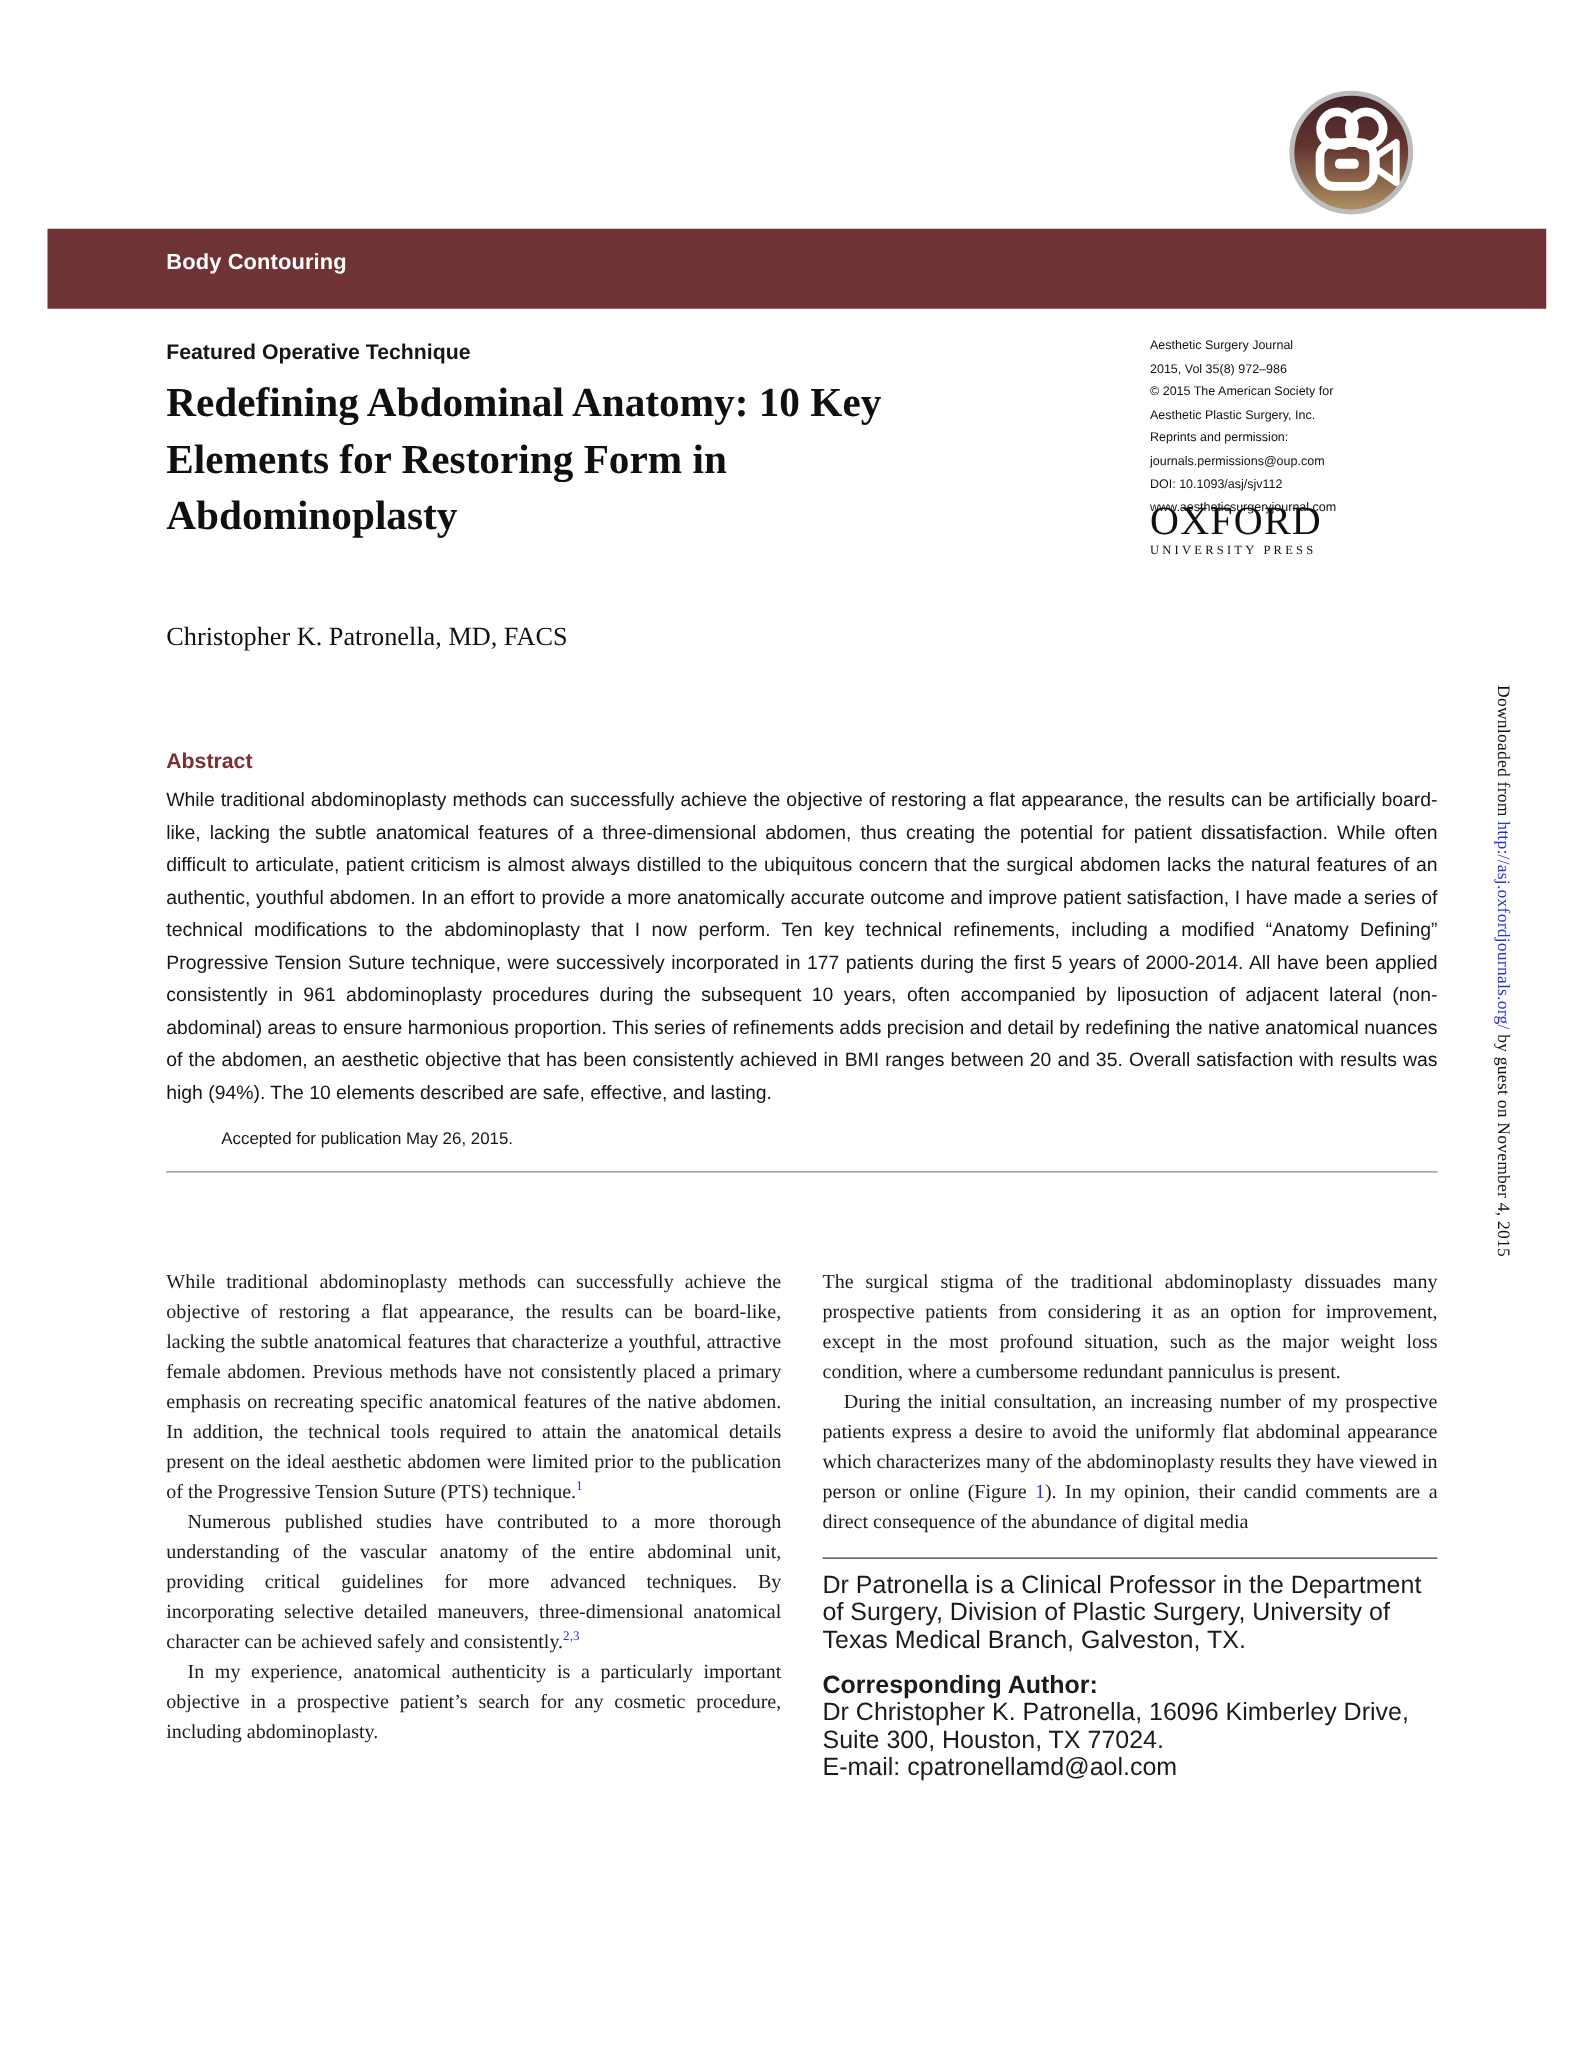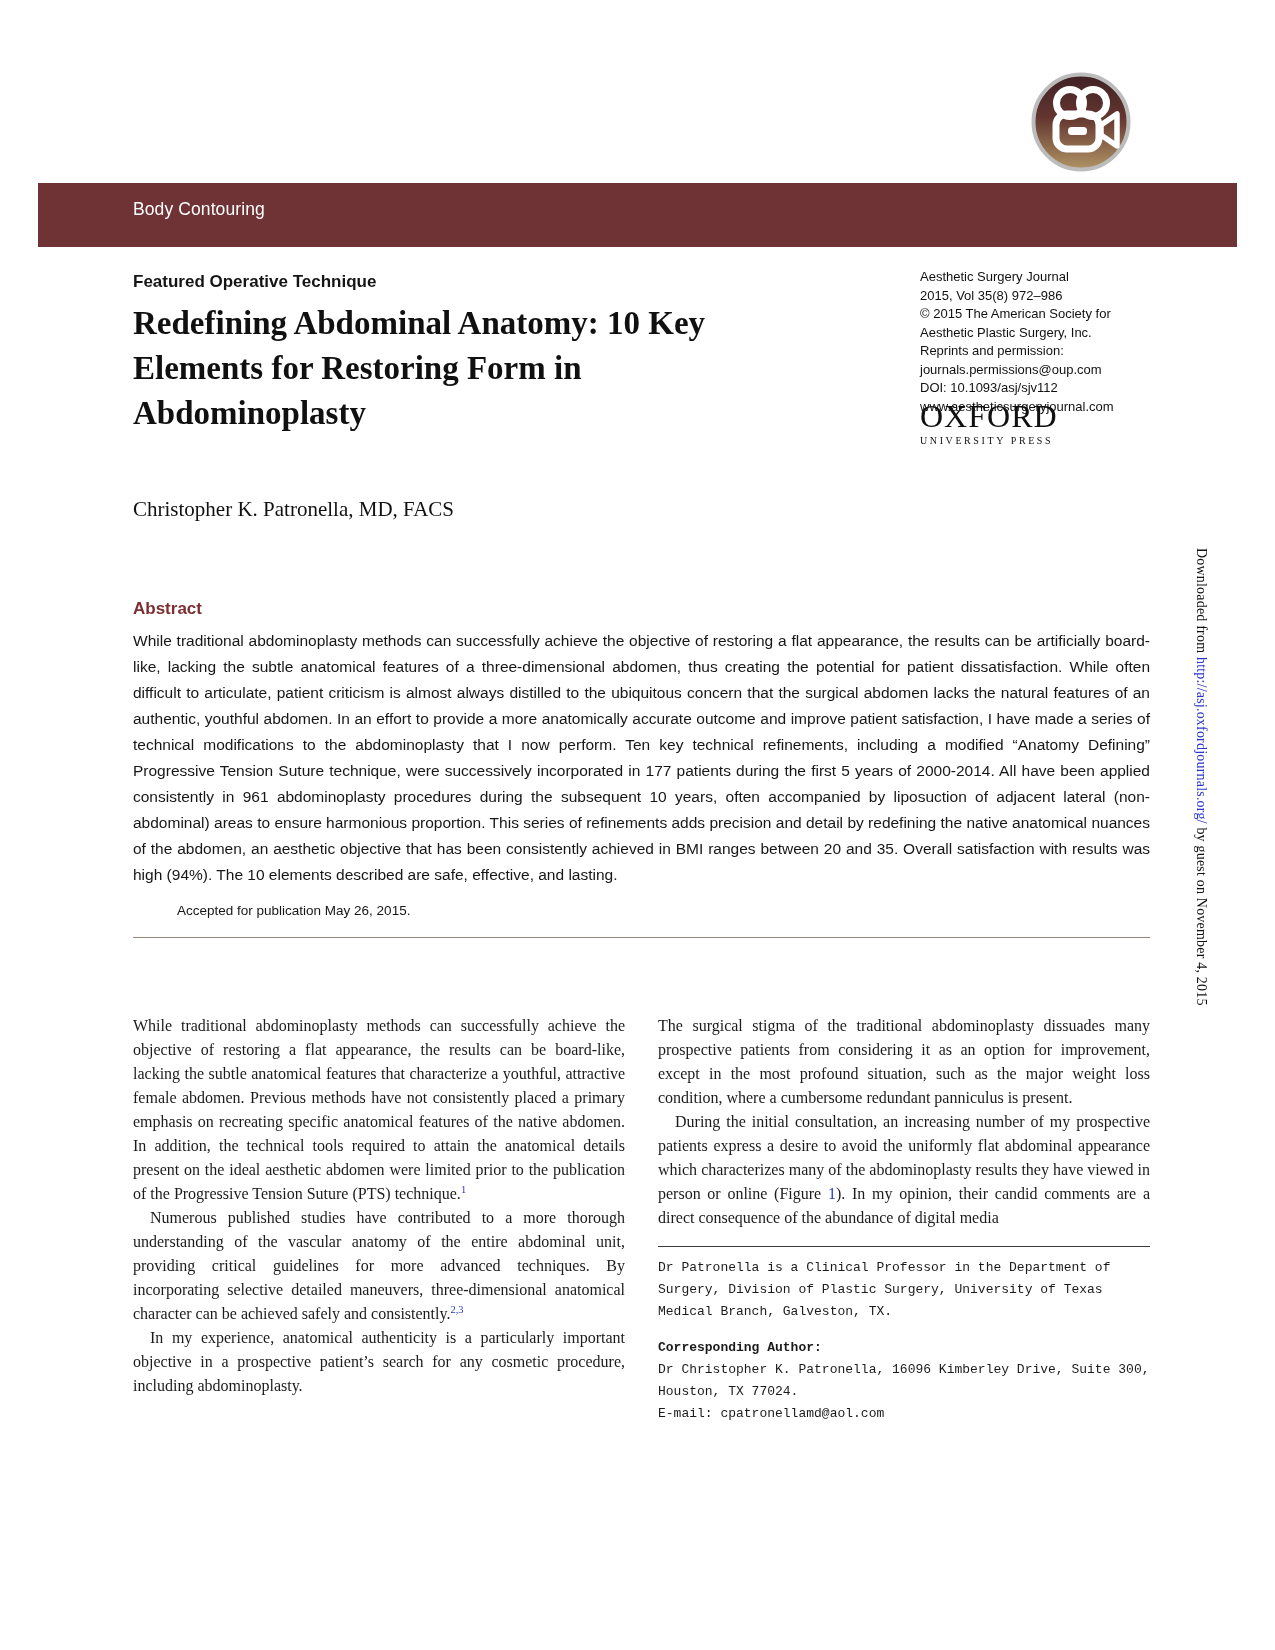--- a/index.html
+++ b/index.html
@@ -24,21 +24,21 @@
   .band {
     position: absolute;
     left: 38px; top: 183px;
     width: 1199px; height: 64px;
     background: #703335;
   }
   .band-label {
     position: absolute;
     left: 95px; top: 16px;
     font-family: "Liberation Sans", sans-serif;
-    font-weight: normal;
+    font-weight: bold;
     font-size: 17.5px;
     color: #ffffff;
     letter-spacing: 0.1px;
   }
 
   .eyebrow {
     position: absolute;
     left: 133px; top: 272px;
     font-family: Liberation Sans, sans-serif;
     font-weight: bold;
@@ -55,21 +55,21 @@
     font-size: 33px;
     line-height: 45px;
     color: #101010;
   }
 
   .meta {
     position: absolute;
     left: 920px; top: 268px;
     width: 250px;
     font-family: "Liberation Sans", sans-serif;
-    font-size: 13px;
+    font-size: 10px;
     line-height: 18.5px;
     color: #111111;
   }
 
   .oxford {
     position: absolute;
     left: 920px; top: 400px;
     color: #101010;
   }
   .oxford-name {
@@ -151,22 +151,22 @@
     line-height: 0;
     color: #2936cc;
     cursor: pointer;
   }
   .fig-link { color: #2936cc; cursor: pointer; }
 
   .footnote {
     margin-top: 16px;
     border-top: 1px solid #3a3a3a;
     padding-top: 10px;
-    font-family: Liberation Mono, monospace;
-    font-size: 13px;
+    font-family: Liberation Sans, sans-serif;
+    font-size: 20px;
     line-height: 22px;
     color: #1b1b1b;
   }
   .footnote .corr { margin-top: 14px; font-weight: bold; }
 
   .sidebar-note {
     position: absolute;
     left: 1193px; top: 548px;
     writing-mode: vertical-rl;
     font-family: "Liberation Serif", serif;

